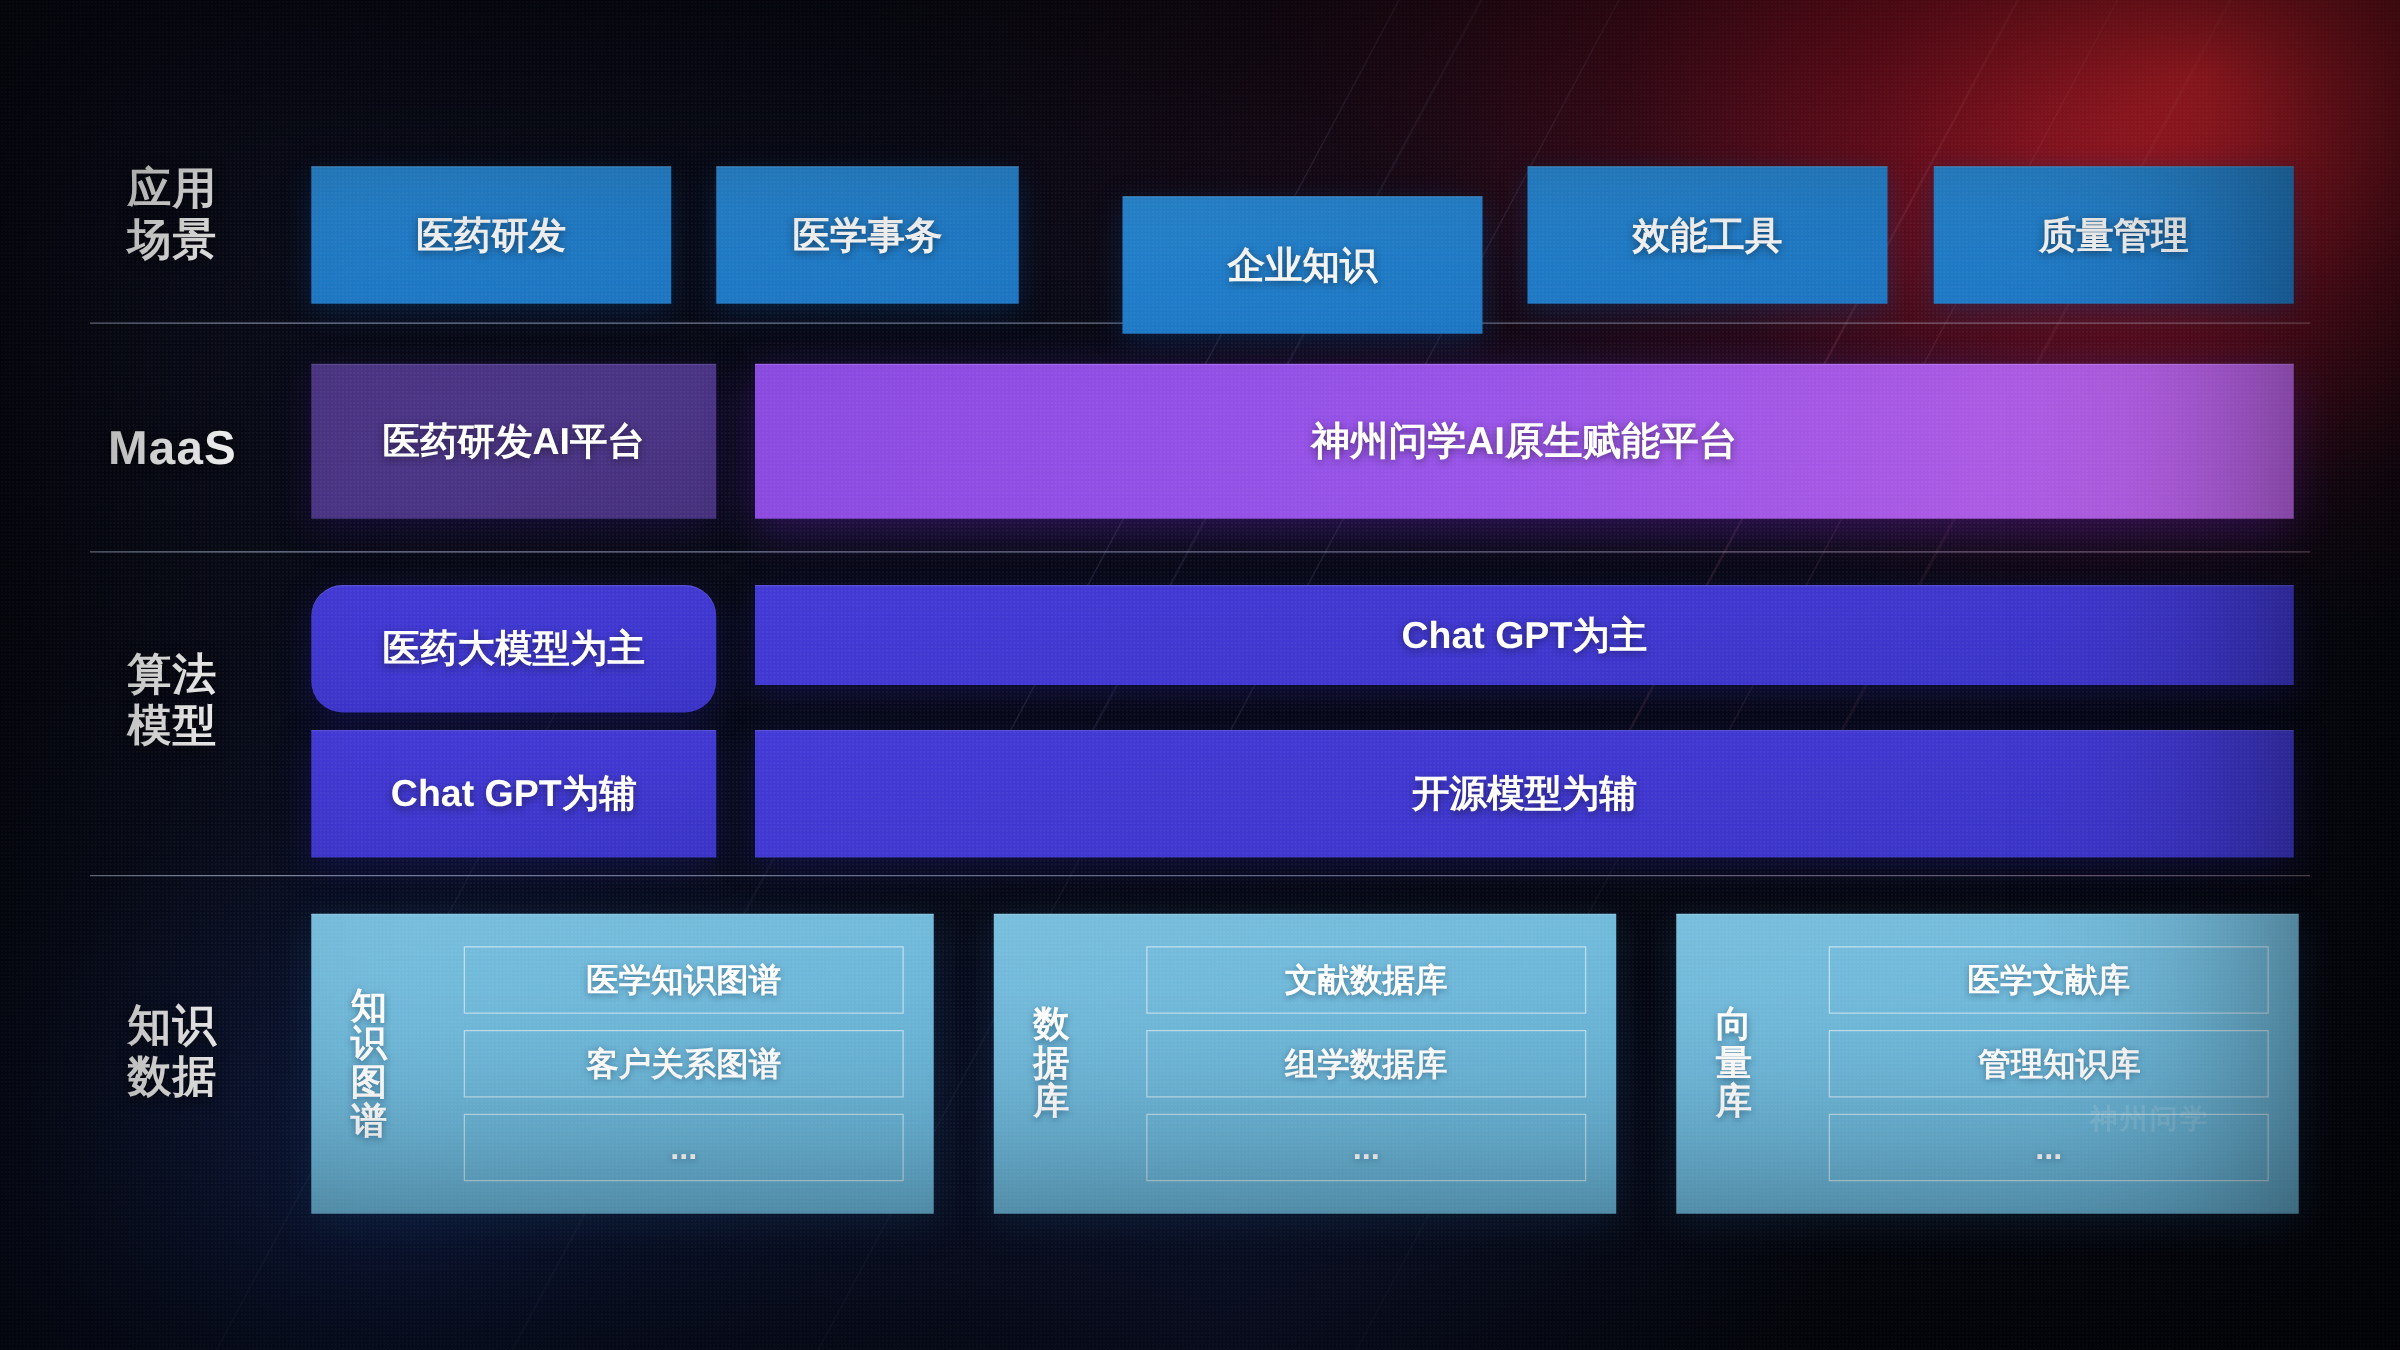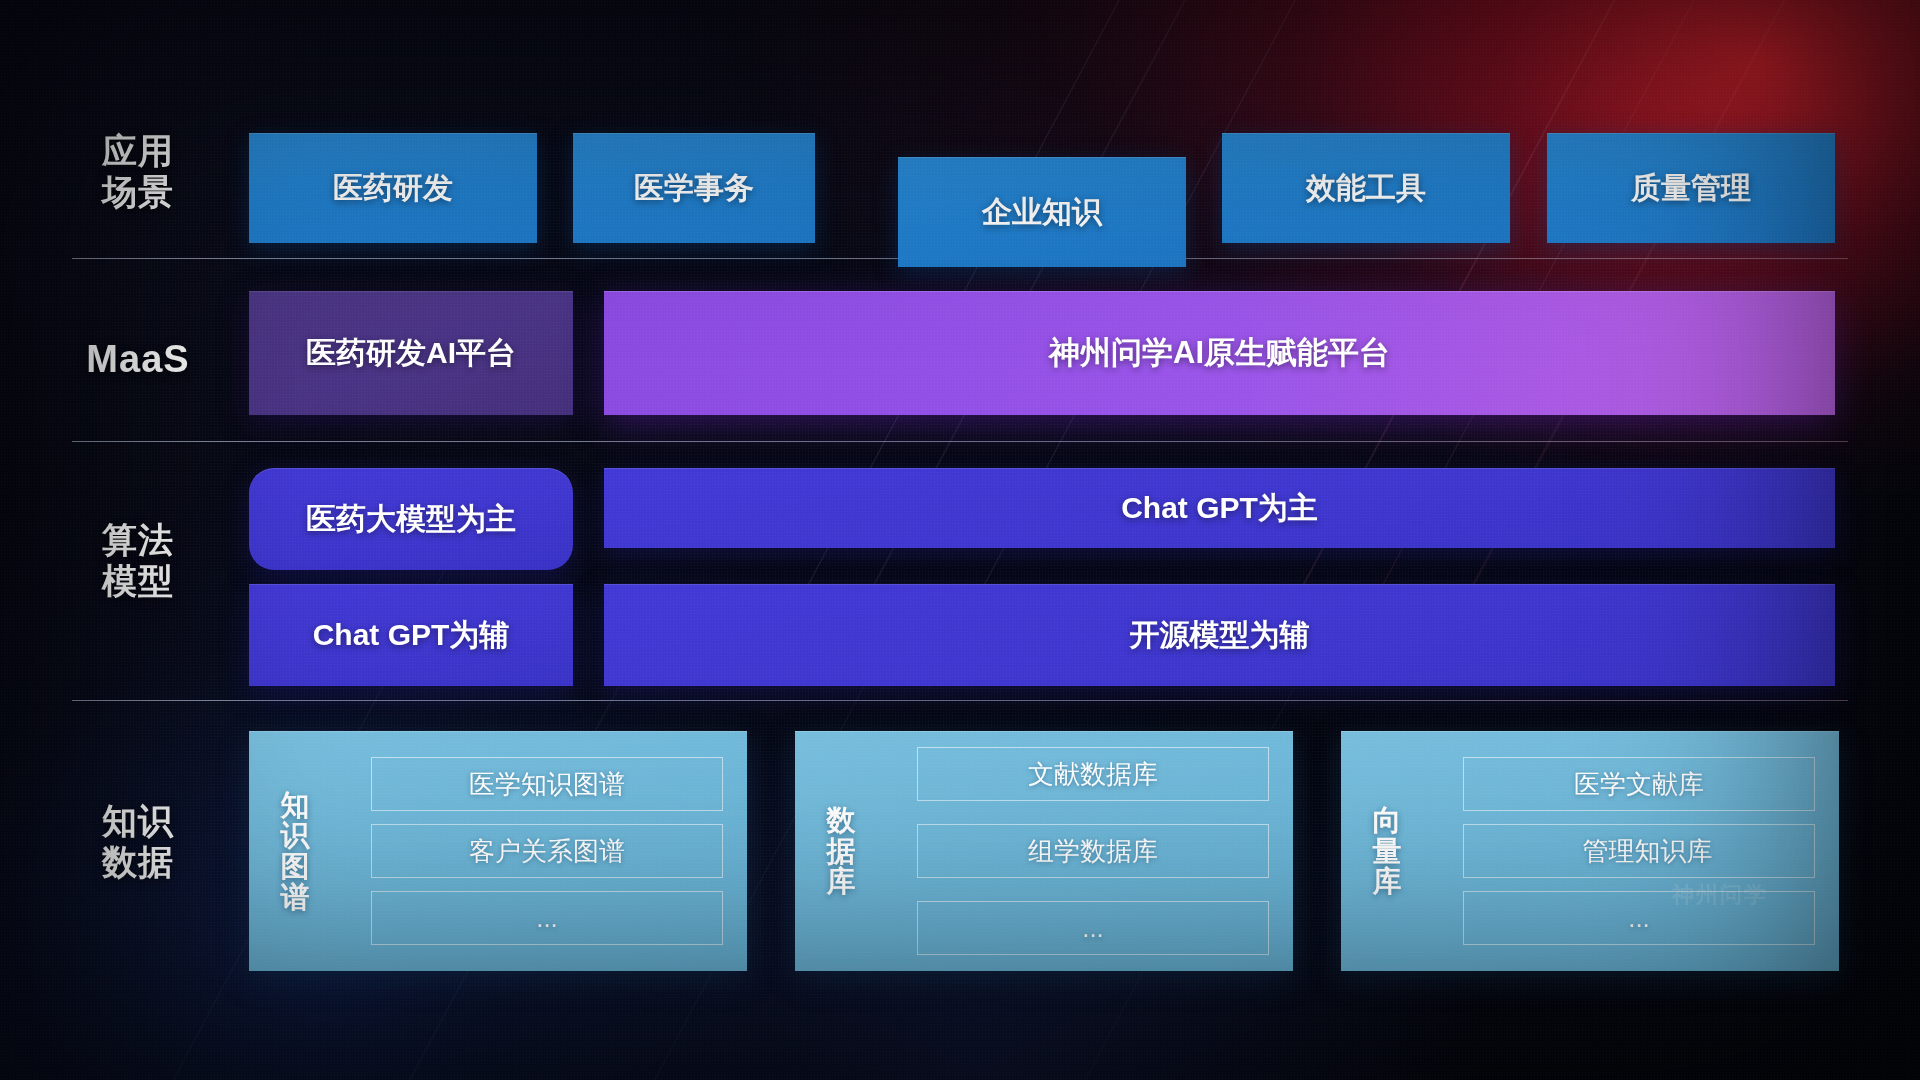--- a/index.html
+++ b/index.html
@@ -55,21 +55,21 @@
     box-shadow:0 7px 26px rgba(25,20,110,.48), inset 0 1px 0 rgba(255,255,255,.12);}
   
   .kpanel{position:absolute;display:flex;align-items:center;
     background:linear-gradient(170deg,#78bedd 0%,#6cb6d8 55%,#65b1d4 100%);
     box-shadow:0 8px 28px rgba(20,60,100,.40), inset 0 1px 0 rgba(255,255,255,.18);}
   .kside{flex:0 0 auto;display:flex;align-items:center;justify-content:center;
     color:#fff;font-weight:700;line-height:1.06;text-align:center;
     text-shadow:0 2px 6px rgba(0,40,70,.45);}
   .kitems{flex:1 1 auto;display:flex;flex-direction:column;}
   .kchip{display:flex;align-items:center;justify-content:center;
-    border:1px solid rgba(255,255,255,.55);color:#fff;font-weight:400;
+    border:1px solid rgba(255,255,255,.55);color:#fff;font-weight:700;
     text-shadow:0 1px 5px rgba(0,40,70,.40);margin-left:24px;}
   .wm{position:absolute;color:rgba(255,255,255,.14);font-weight:700;letter-spacing:2px;}
 </style>
 </head>
 <body>
 
 <div id="stage">
 
   <div class="streaks">
     <div class="s" style="left:980px;top:-120px;width:2px;height:760px;transform:rotate(28deg);opacity:.45;"></div>
@@ -137,21 +137,21 @@
         <div class="kchip" style="height:52px;font-size:26px;">...</div>
       </div>
     </div>
 
     <div class="kpanel" style="left:795px;top:731px;width:498px;height:240px;">
       <div class="kside" style="width:92px;font-size:29px;flex-direction:column;">
         <span>数</span>
         <span>据</span>
         <span>库</span>
       </div>
-      <div class="kitems" style="gap:23px;padding:22px 24px 22px 6px;">
+      <div class="kitems" style="gap:13px;padding:22px 24px 22px 6px;">
         <div class="kchip" style="height:52px;font-size:26px;">文献数据库</div>
         <div class="kchip" style="height:52px;font-size:26px;">组学数据库</div>
         <div class="kchip" style="height:52px;font-size:26px;">...</div>
       </div>
     </div>
 
     <div class="kpanel" style="left:1341px;top:731px;width:498px;height:240px;">
       <div class="kside" style="width:92px;font-size:29px;flex-direction:column;">
         <span>向</span>
         <span>量</span>

